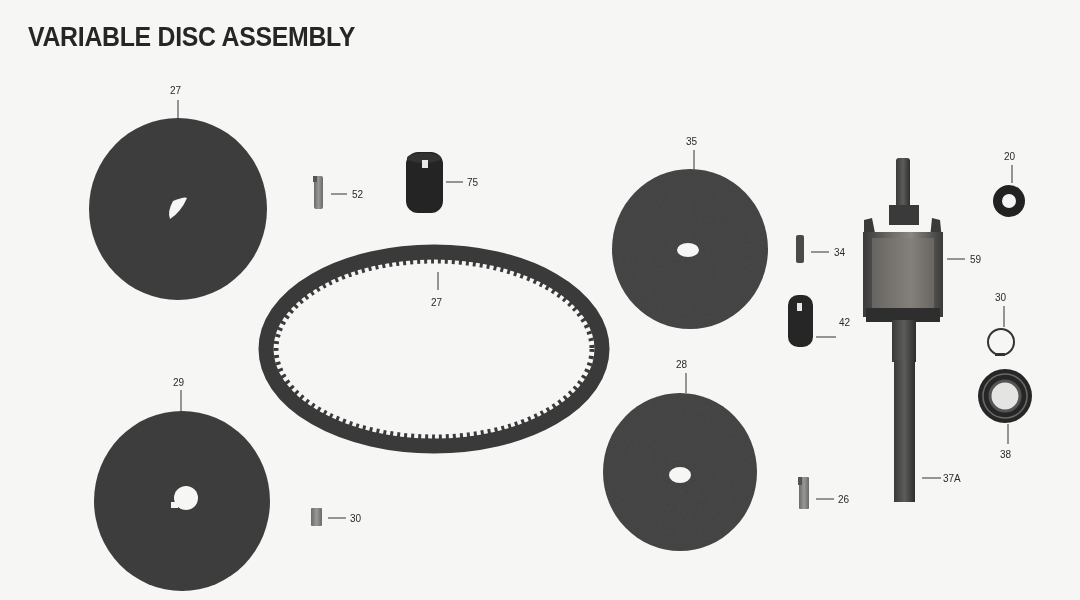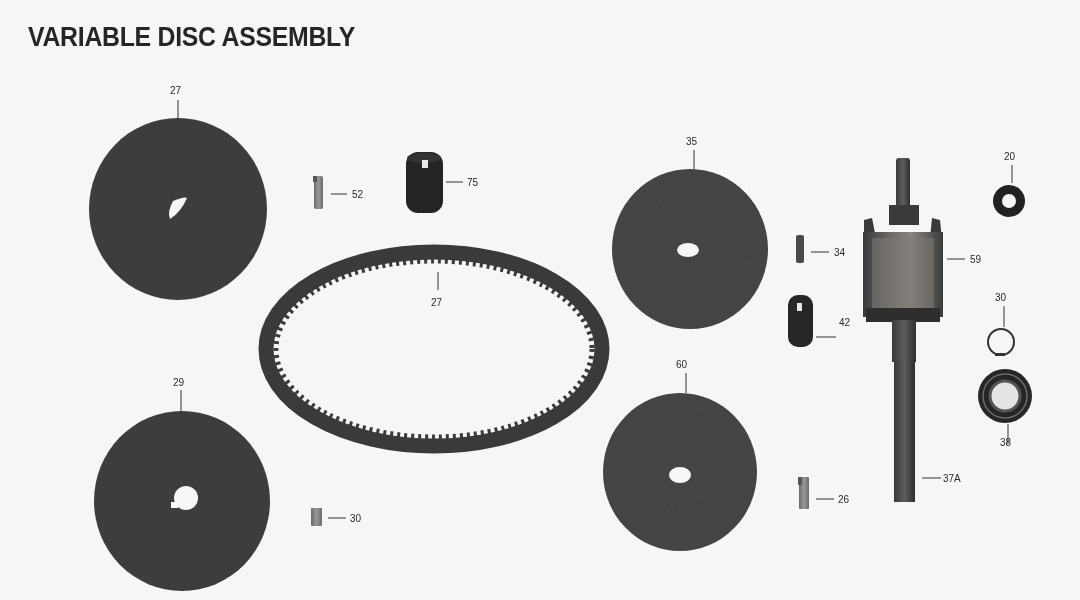--- a/index.html
+++ b/index.html
@@ -158,19 +158,19 @@
 
 <span class="lbl" style="left:170px;top:84px">27</span>
 <span class="lbl" style="left:352px;top:188px">52</span>
 <span class="lbl" style="left:467px;top:176px">75</span>
 <span class="lbl" style="left:431px;top:296px">27</span>
 <span class="lbl" style="left:173px;top:376px">29</span>
 <span class="lbl" style="left:350px;top:512px">30</span>
 <span class="lbl" style="left:686px;top:135px">35</span>
 <span class="lbl" style="left:834px;top:246px">34</span>
 <span class="lbl" style="left:839px;top:316px">42</span>
-<span class="lbl" style="left:676px;top:358px">60</span>
+<span class="lbl" style="left:676px;top:358px">28</span>
 <span class="lbl" style="left:838px;top:493px">26</span>
 <span class="lbl" style="left:970px;top:253px">59</span>
 <span class="lbl" style="left:943px;top:472px">37A</span>
 <span class="lbl" style="left:1004px;top:150px">20</span>
 <span class="lbl" style="left:995px;top:291px">30</span>
-<span class="lbl" style="left:1000px;top:436px">38</span>
+<span class="lbl" style="left:1000px;top:448px">38</span>
 
 </body></html>

